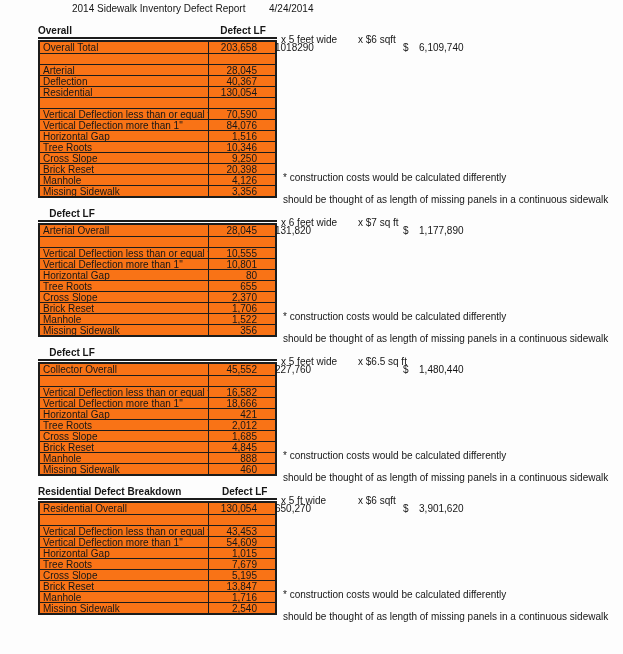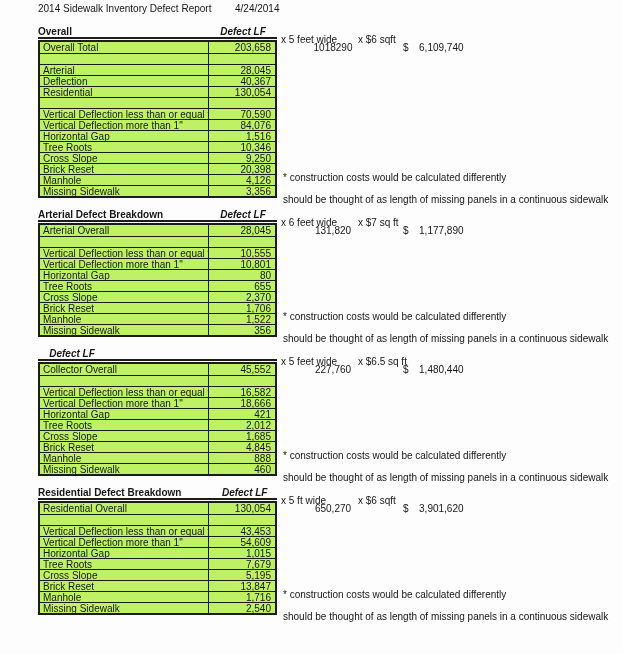--- a/index.html
+++ b/index.html
@@ -6,68 +6,68 @@
   html, body { width: 623px; height: 654px; }
   body {
     background: #fdfdfd;
     color: #161616;
     font-family: "Liberation Sans", sans-serif;
     font-size: 10px;
     overflow: hidden;
   }
   .sheet { padding: 3px 0 0 38px; }
 
-  .doc-header { position: relative; height: 12px; }
+  .doc-header { position: relative; height: 12px; margin-left: 34px; }
   .doc-date { position: absolute; left: 197px; top: 0; }
 
   .sec { margin-top: 10px; }
 
   .sec-header {
     position: relative;
     width: 239px;
     height: 14px;
     display: flex;
-    align-items: center;
+    align-items: flex-start;
     border-bottom: 2px solid #1c1c1c;
     font-weight: bold;
     line-height: 11px;
     gap: 31px;
   }
   .sec-title { flex: 1; white-space: nowrap; }
-  .sec-lf { width: 68px; text-align: center; font-style: italic; }
+  .sec-lf { width: 68px; text-align: center; }
   .sec-wf, .sec-cf {
     position: absolute; top: 0;
     font-weight: normal; white-space: nowrap; line-height: 11px; margin-top: 9px;
   }
   .sec-wf { left: 243px; }
   .sec-cf { left: 320px; }
 
   .t-table {
     width: 239px;
     border: 2px solid #1c1c1c;
     margin-top: 1px;
-    background: #bef264;
+    background: #f97316;
   }
   .t-row { display: flex; position: relative; height: 11px; align-items: center; }
   .t-row + .t-row { border-top: 1px solid #1c1c1c; }
   .cell { height: 100%; display: flex; align-items: center; }
   .cell.label {
     width: 169px;
     border-right: 1px solid #1c1c1c;
     padding-left: 3px;
     overflow: hidden;
     white-space: nowrap;
   }
-  .cell.value { flex: 1; justify-content: flex-end; padding-right: 4px; }
+  .cell.value { flex: 1; justify-content: flex-end; padding-right: 18px; }
 
   .row-calc {
     position: absolute; left: 235px; top: 0; height: 100%;
     display: flex; align-items: center; white-space: nowrap;
   }
-  .row-calc .sqft { display: inline-block; width: 116px; text-align: center; }
+  .row-calc .sqft { display: inline-block; width: 116px; text-align: left; }
   .row-calc .cur { margin-left: 12px; }
   .row-calc .cost { display: inline-block; width: 55px; text-align: right; }
 
   .row-note {
     position: absolute; left: 243px; top: 8px; height: 100%;
     display: flex; align-items: center; white-space: nowrap;
   }
 </style>
 </head>
 <body>
@@ -174,21 +174,20 @@
     <div class="cell label">Missing Sidewalk</div>
     <div class="cell value">3,356</div>
 
     <div class="row-note">should be thought of as length of missing panels in a continuous sidewalk</div>
   </div>
 </div>
   </section>
 
   <section class="sec">
     <div class="sec-header">
-      <span class="sec-title">Arterial Defect Breakdown</span>
       <span class="sec-lf">Defect LF</span>
       <span class="sec-wf">x 6 feet wide</span>
       <span class="sec-cf">x $7 sq ft</span>
     </div>
     <div class="t-table">
   <div class="t-row">
     <div class="cell label">Arterial Overall</div>
     <div class="cell value">28,045</div>
     <div class="row-calc">
       <span class="sqft">131,820</span>

